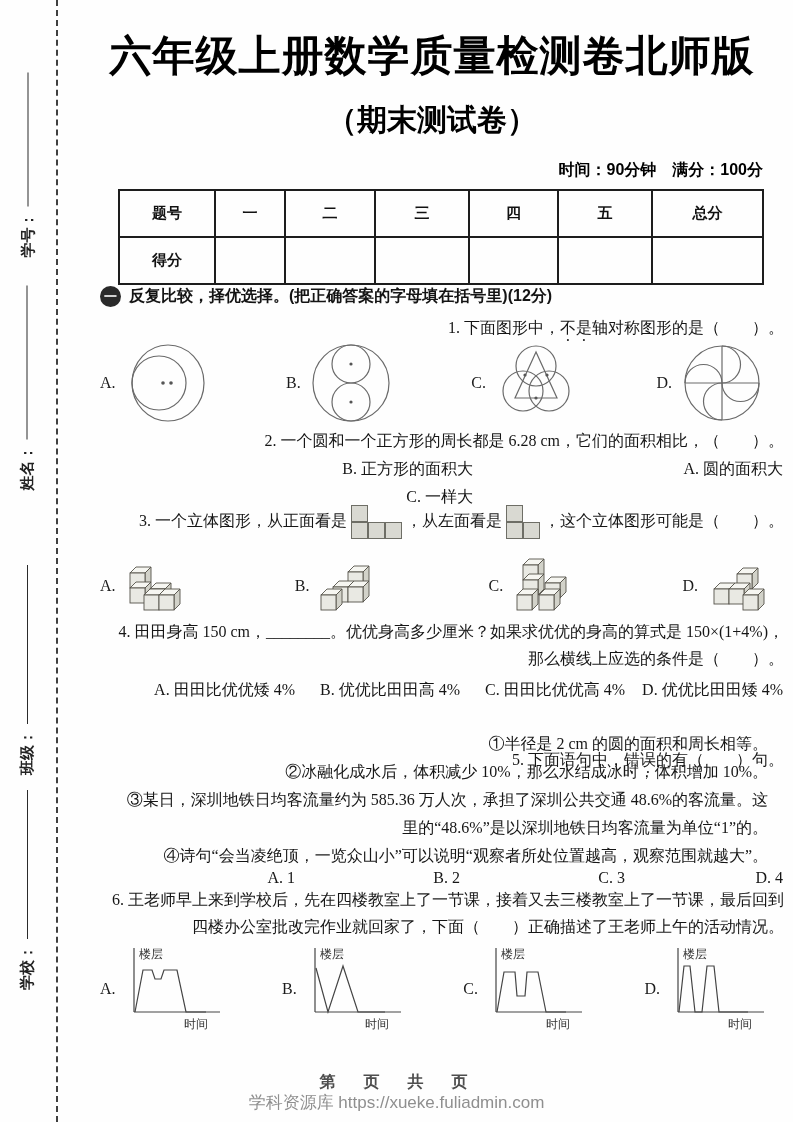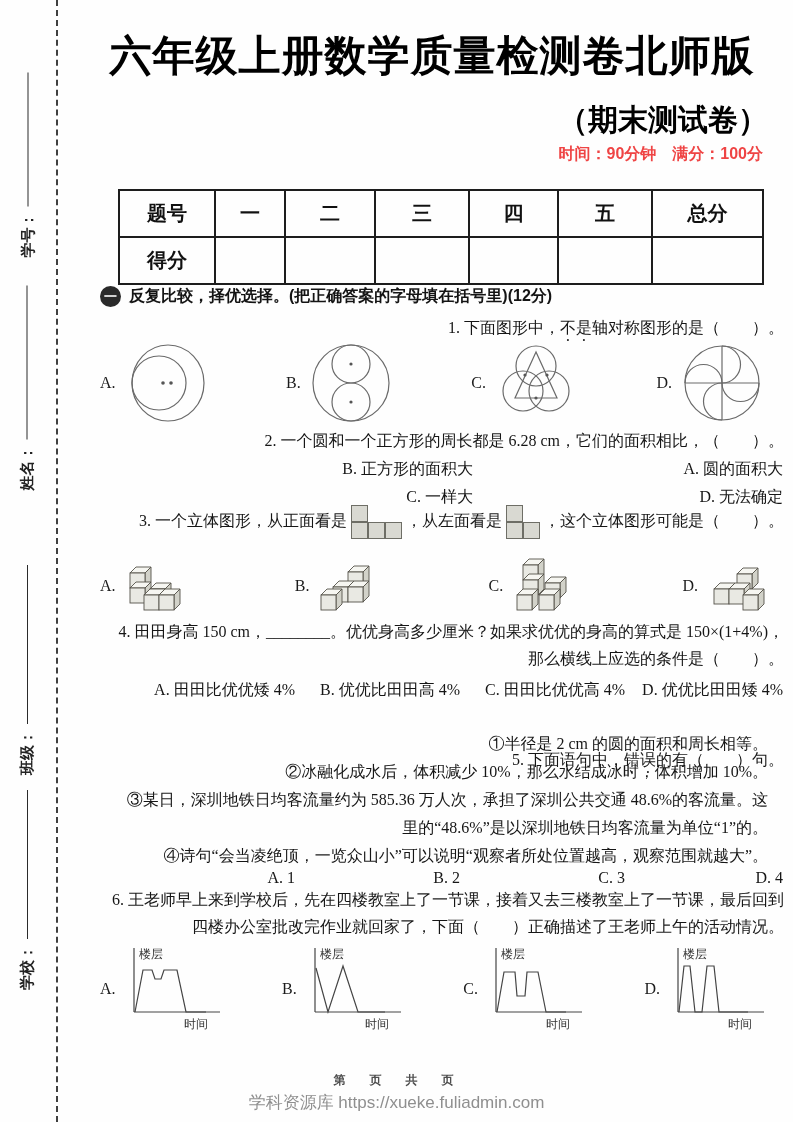--- a/index.html
+++ b/index.html
@@ -12,30 +12,30 @@
              border-left:2px dashed #3f3f3f;}
   .side-field{position:absolute;height:22px;display:flex;align-items:center;gap:6px;
               transform:rotate(-90deg);font-family:"Liberation Sans",sans-serif;
               font-weight:700;font-size:15px;color:#222;}
   .s-line{flex:1;height:0;border-bottom:1.8px solid #2b2b2b;}
 
   
   .title{position:absolute;left:96px;width:672px;top:28px;text-align:center;
          font-family:"Liberation Sans","DejaVu Sans",sans-serif;
          font-weight:900;font-size:42px;letter-spacing:1px;color:#000;}
-  .subtitle{position:absolute;left:96px;width:672px;top:100px;text-align:right;
+  .subtitle{position:absolute;left:96px;width:672px;top:100px;text-align:center;
             font-family:"Liberation Sans",sans-serif;font-weight:900;font-size:30px;color:#000;}
-  .meta{position:absolute;right:30px;top:144px;font-family:"Liberation Sans",sans-serif;
-        font-size:16px;font-weight:700;color:#ef4444;}
+  .meta{position:absolute;right:30px;top:160px;font-family:"Liberation Sans",sans-serif;
+        font-size:16px;font-weight:700;color:#000000;}
 
   
   table.score{position:absolute;left:118px;top:189px;border-collapse:collapse;
               font-family:"Liberation Sans",sans-serif;}
   table.score td{border:2px solid #1d1d1d;height:43px;text-align:center;
-                 font-size:20px;font-weight:700;color:#111;}
+                 font-size:15px;font-weight:700;color:#111;}
 
   
   .section-hd{position:absolute;left:100px;top:286px;display:flex;align-items:center;gap:8px;}
   .sec-badge{width:21px;height:21px;border-radius:50%;background:#2a2a2a;color:#fff;
              display:flex;align-items:center;justify-content:center;font-size:13px;
              font-family:"Liberation Sans",sans-serif;font-weight:700;flex:0 0 auto;}
   .sec-title{font-family:"Liberation Sans",sans-serif;font-weight:700;font-size:16px;color:#141414;}
 
   
   .q{position:absolute;left:100px;width:668px;font-size:16px;line-height:27px;color:#161616;text-align:right;}
@@ -55,21 +55,21 @@
   .pshape.s2{grid-template-columns:repeat(2,17px);grid-auto-rows:17px;}
   .pc{width:17px;height:17px;}
   .pc.f{background:#d9d9d2;border:1px solid #6e6e66;box-sizing:border-box;}
 
   svg text{font-family:"Liberation Sans",sans-serif;}
 
   
   .footer1{position:absolute;left:0;top:1046px;width:793px;text-align:center;
            color:#8f8f8f;font-size:17px;font-family:"Liberation Sans",sans-serif;margin-top:45px;}
   .footer2{position:absolute;left:0;top:1072px;width:793px;text-align:center;
-           color:#4e4e4e;font-size:12px;letter-spacing:6px;
+           color:#4e4e4e;font-size:16px;letter-spacing:6px;
            font-family:"Liberation Sans",sans-serif;font-weight:700;}
 </style>
 </head>
 <body>
 
 <div class="page">
 
   <svg width="0" height="0" style="position:absolute">
     <defs>
       <g id="cube" stroke="#55524a" stroke-width="0.9">
@@ -191,21 +191,20 @@
   </div>
 
   <div class="q hang" style="top:427px;">
     <span>2.</span>
     <span>一个圆和一个正方形的周长都是 6.28 cm，它们的面积相比，（　　）。</span>
   </div>
   <div class="q opt2col" style="top:455px;">
     <span>B. 正方形的面积大</span>
     <span>A. 圆的面积大</span>
     <span>C. 一样大</span>
-    <span>D. 无法确定</span>
   </div>
 
   <div class="q hang" style="top:505px;">
     <span>3.</span>
     <span>一个立体图形，从正面看是</span><span class="pshape s3">
         <span class="pc f"></span>
         <span class="pc"></span>
         <span class="pc"></span>
         <span class="pc f"></span>
         <span class="pc f"></span>

